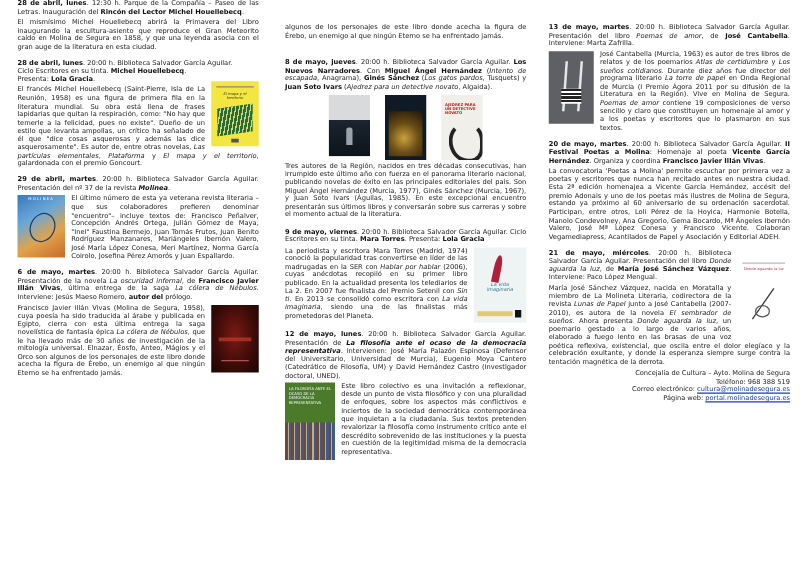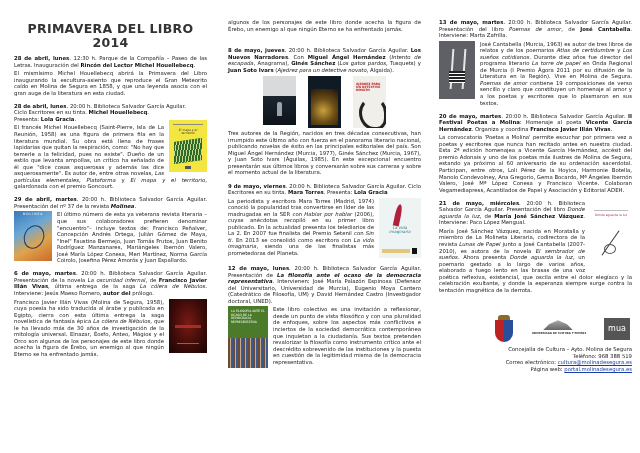--- a/index.html
+++ b/index.html
@@ -22,24 +22,20 @@
   .clear { clear:both; }
   .books { display:flex; justify-content:center; gap:12px; margin:3px 0 2px; }
   .logos { display:flex; justify-content:flex-end; align-items:center; gap:7px; margin-top:22px; padding-right:2px; }
   .contact { text-align:right; margin-top:3px; font-size:5.3px; line-height:6.5px; }
   a { color:#1a3fa8; text-decoration:underline; }
 </style>
 </head>
 <body>
 
 <div class="col" id="c1">
-  <div class="title-wrap">
-    <h1>PRIMAVERA DEL LIBRO</h1>
-    <h1>2014</h1>
-  </div>
 
   <p>
     <b>28 de abril, lunes</b><span>. 12:30 h. Parque de la Compañía – Paseo de las Letras. Inauguración del </span><b>Rincón del Lector Michel Houellebecq</b><span>.</span>
   </p>
   <p style="margin-top:2px">El mismísimo Michel Houellebecq abrirá la Primavera del Libro inaugurando la escultura-asiento que reproduce el Gran Meteorito caído en Molina de Segura en 1858, y que una leyenda asocia con el gran auge de la literatura en esta ciudad.</p>
   <div class="gap"></div>
 
   <p>
     <b>28 de abril, lunes</b><span>. 20:00 h. Biblioteca Salvador García Aguilar.</span><br>
     <span>Ciclo Escritores en su tinta. </span><b>Michel Houellebecq</b>.<br>
@@ -173,30 +169,19 @@
     </div>
     <p>
       <b>21 de mayo, miércoles</b><span>. 20:00 h. Biblioteca Salvador García Aguilar. Presentación del libro </span><i>Donde aguarda la luz</i><span>, de </span><b>María José Sánchez Vázquez</b><span>. Interviene: Paco López Mengual.</span>
     </p>
     <p style="margin-top:2px">
       <span>María José Sánchez Vázquez, nacida en Moratalla y miembro de La Molineta Literaria, codirectora de la revista </span><i>Lunas de Papel</i><span> junto a José Cantabella (2007-2010), es autora de la novela </span><i>El sembrador de sueños</i><span>. Ahora presenta </span><i>Donde aguarda la luz</i><span>, un poemario gestado a lo largo de varios años, elaborado a fuego lento en las brasas de una voz poética reflexiva, existencial, que oscila entre el dolor elegíaco y la celebración exultante, y donde la esperanza siempre surge contra la tentación magnética de la derrota.</span>
     </p>
     <div class="clear"></div>
   </div>
 
-  <div class="logos">
-    <div style="width:20px;height:28px;position:relative;">
-      <div style="position:absolute;left:4px;top:0;width:12px;height:5px;background:#8a6a2a;border-radius:3px 3px 0 0;"></div>
-      <div style="position:absolute;left:1px;top:5px;width:18px;height:22px;background:linear-gradient(90deg,#b22 0 50%,#2a4f9a 50% 100%);border-radius:0 0 9px 9px;"></div>
-    </div>
-    <div style="width:76px;height:22px;position:relative;">
-      <div style="position:absolute;left:22px;top:2px;width:30px;height:10px;background:linear-gradient(#aaa,#666);clip-path:polygon(0 100%,20% 40%,50% 0,80% 40%,100% 100%);"></div>
-      <div style="position:absolute;left:0;top:14px;width:76px;font-size:2.6px;line-height:3px;color:#333;text-align:center;font-weight:bold;">UNIVERSIDAD DE CULTURA Y FIESTAS</div>
-    </div>
-    <div style="width:26px;height:22px;background:#555;color:#fff;font-size:8px;line-height:22px;text-align:center;">mua</div>
-  </div>
   <div class="contact">
     <div>Concejalía de Cultura – Ayto. Molina de Segura</div>
     <div><span>Teléfono: </span><span>968 388 519</span></div>
     <div><span>Correo electrónico: </span><a>cultura@molinadesegura.es</a></div>
     <div><span>Página web: </span><a>portal.molinadesegura.es</a></div>
   </div>
 </div>
 
 </body></html>

